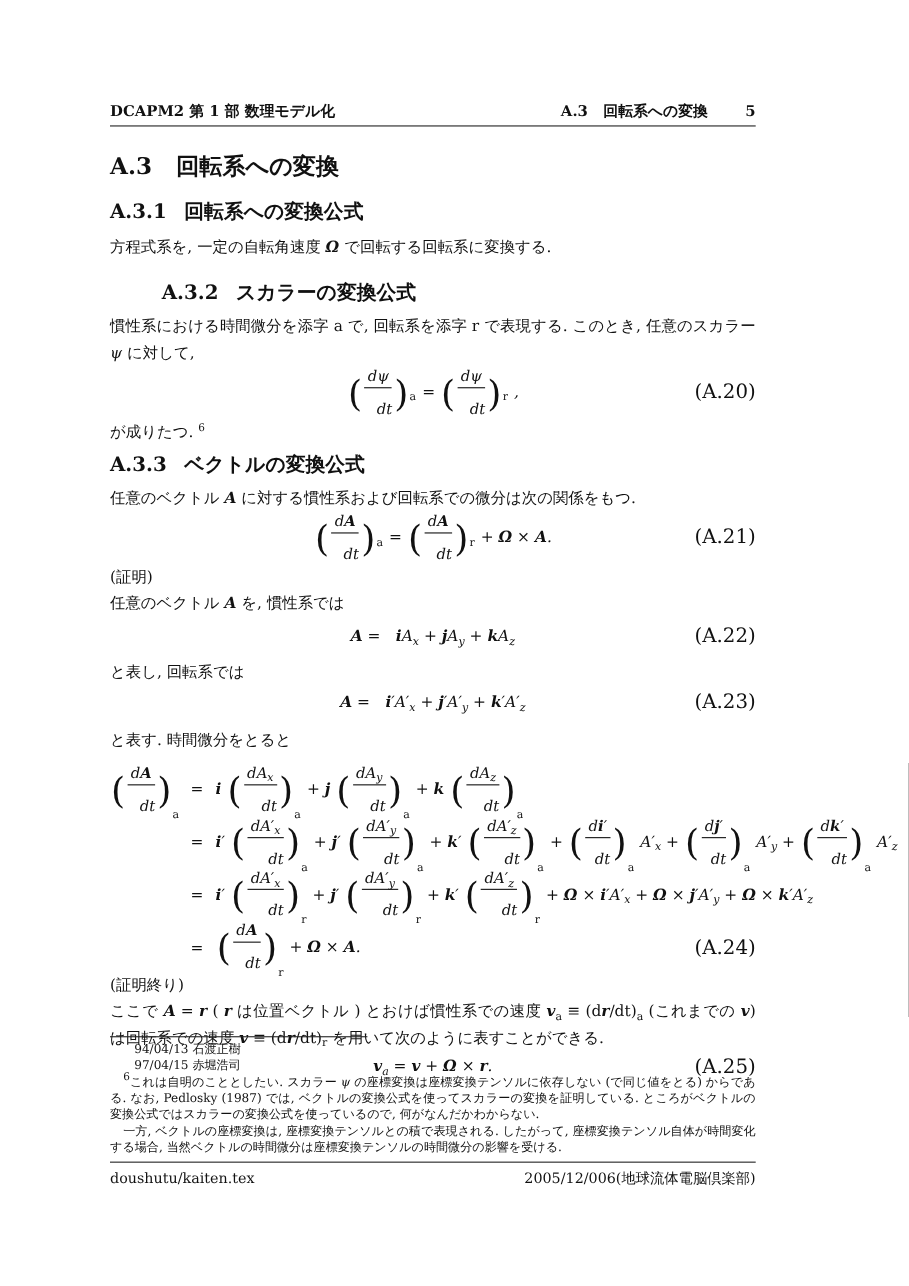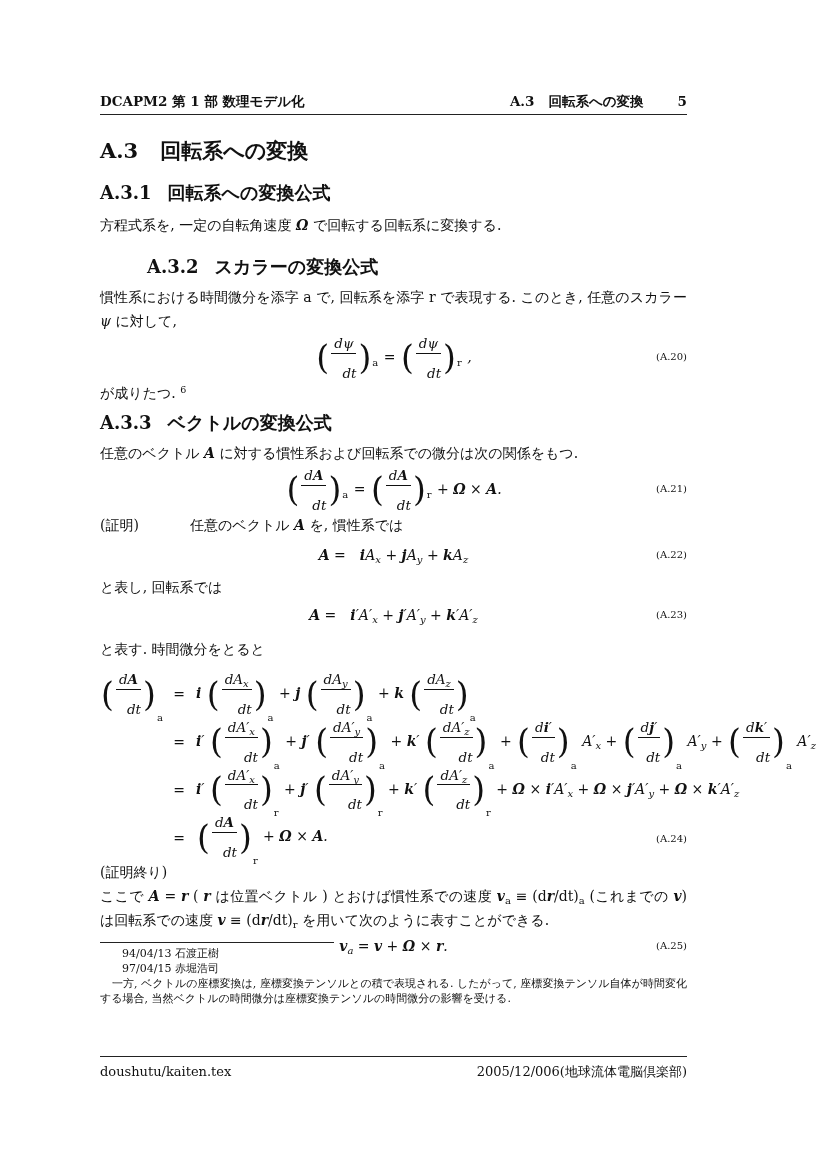--- a/index.html
+++ b/index.html
@@ -38,21 +38,21 @@
   #p31 { margin-top:10px; } #p32 { margin-top:8px; } #p32b { margin-top:0; }
   #p33 { margin-top:8px; } #btw1 { margin-top:6px; } #btw2 { margin-top:8px; }
   #para2 { margin-top:2px; }
   sub { font-size:10px; vertical-align:-3px; line-height:0; }
   sup { font-size:9.5px; vertical-align:5px; line-height:0; }
 
   
   .eq { position:relative; text-align:center; }
   .eq .enum, .arow .enum {
     position:absolute; right:0; top:50%; transform:translateY(-50%);
-    font-style:normal; font-size:10px;
+    font-style:normal; font-size:18px;
   }
   .math { font-style:italic; }
   .math b { font-weight:bold; }
   #eq20 { margin-top:0; height:48px; line-height:48px; }
   #eq21 { height:48px; line-height:48px; }
   #eq22 { margin-top:4px; height:28px; line-height:28px; }
   #eq23 { margin-top:2px; height:28px; line-height:28px; }
   #eq25 { margin-top:2px; height:24px; line-height:24px; }
 
   
@@ -60,21 +60,21 @@
   .bp { font-style:normal; font-size:33px; line-height:0.95; font-weight:400;
         font-family:"DejaVu Serif",serif; }
   .fr { display:inline-flex; flex-direction:column; align-items:flex-end;
         font-size:13.5px; line-height:1.25; margin:0 2px; }
   .nu { border-bottom:1.2px solid #111; padding:0 3px 1px; white-space:nowrap; }
   .de { padding-top:11px; white-space:nowrap; }
   .ps { font-style:normal; font-size:10px; align-self:flex-end;
         transform:translateY(5px); margin-left:1px; }
 
   
-  .proofline { margin-top:0; display:flex; line-height:24px; }
+  .proofline { margin-top:0; display:flex; line-height:24px;flex-direction:column; }
   .plabel { width:90px; flex:none; }
   .proofend { margin-top:0; text-align:left; padding-right:46px; line-height:20px; }
 
   
   .align { margin-top:10px; }
   .arow { position:relative; display:flex; align-items:center; min-height:43px;
           white-space:nowrap; margin-bottom:1px; }
   .alhs { width:62px; flex:none; }
   .aeq  { width:34px; flex:none; text-align:center; }
   .arhs { flex:none; }
@@ -330,20 +330,21 @@
       <span class="math"><b>v</b><sub>a</sub> = <b>v</b> + <b>Ω</b> × <b>r</b>.</span>
       <span class="enum">(A.25)</span>
     </div>
 
   </div>
 
   <div class="footnotes">
     <div class="fnrule"></div>
     <div class="fndate">94/04/13 石渡正樹</div>
     <div class="fndate">97/04/15 赤堀浩司</div>
+    <p class="fn ind"><sup>6</sup>これは自明のこととしたい. スカラー <i>ψ</i> の座標変換は座標変換テンソルに依存しない (で同じ値をとる) からである. なお, Pedlosky (1987) では, ベクトルの変換公式を使ってスカラーの変換を証明している. ところがベクトルの変換公式ではスカラーの変換公式を使っているので, 何がなんだかわからない.</p>
     <p class="fn ind">一方, ベクトルの座標変換は, 座標変換テンソルとの積で表現される. したがって, 座標変換テンソル自体が時間変化する場合, 当然ベクトルの時間微分は座標変換テンソルの時間微分の影響を受ける.</p>
   </div>
 
   <div class="pagefoot">
     <div class="frule"></div>
     <div class="footline">
       <span>doushutu/kaiten.tex</span>
       <span>2005/12/006(地球流体電脳倶楽部)</span>
     </div>
   </div>

